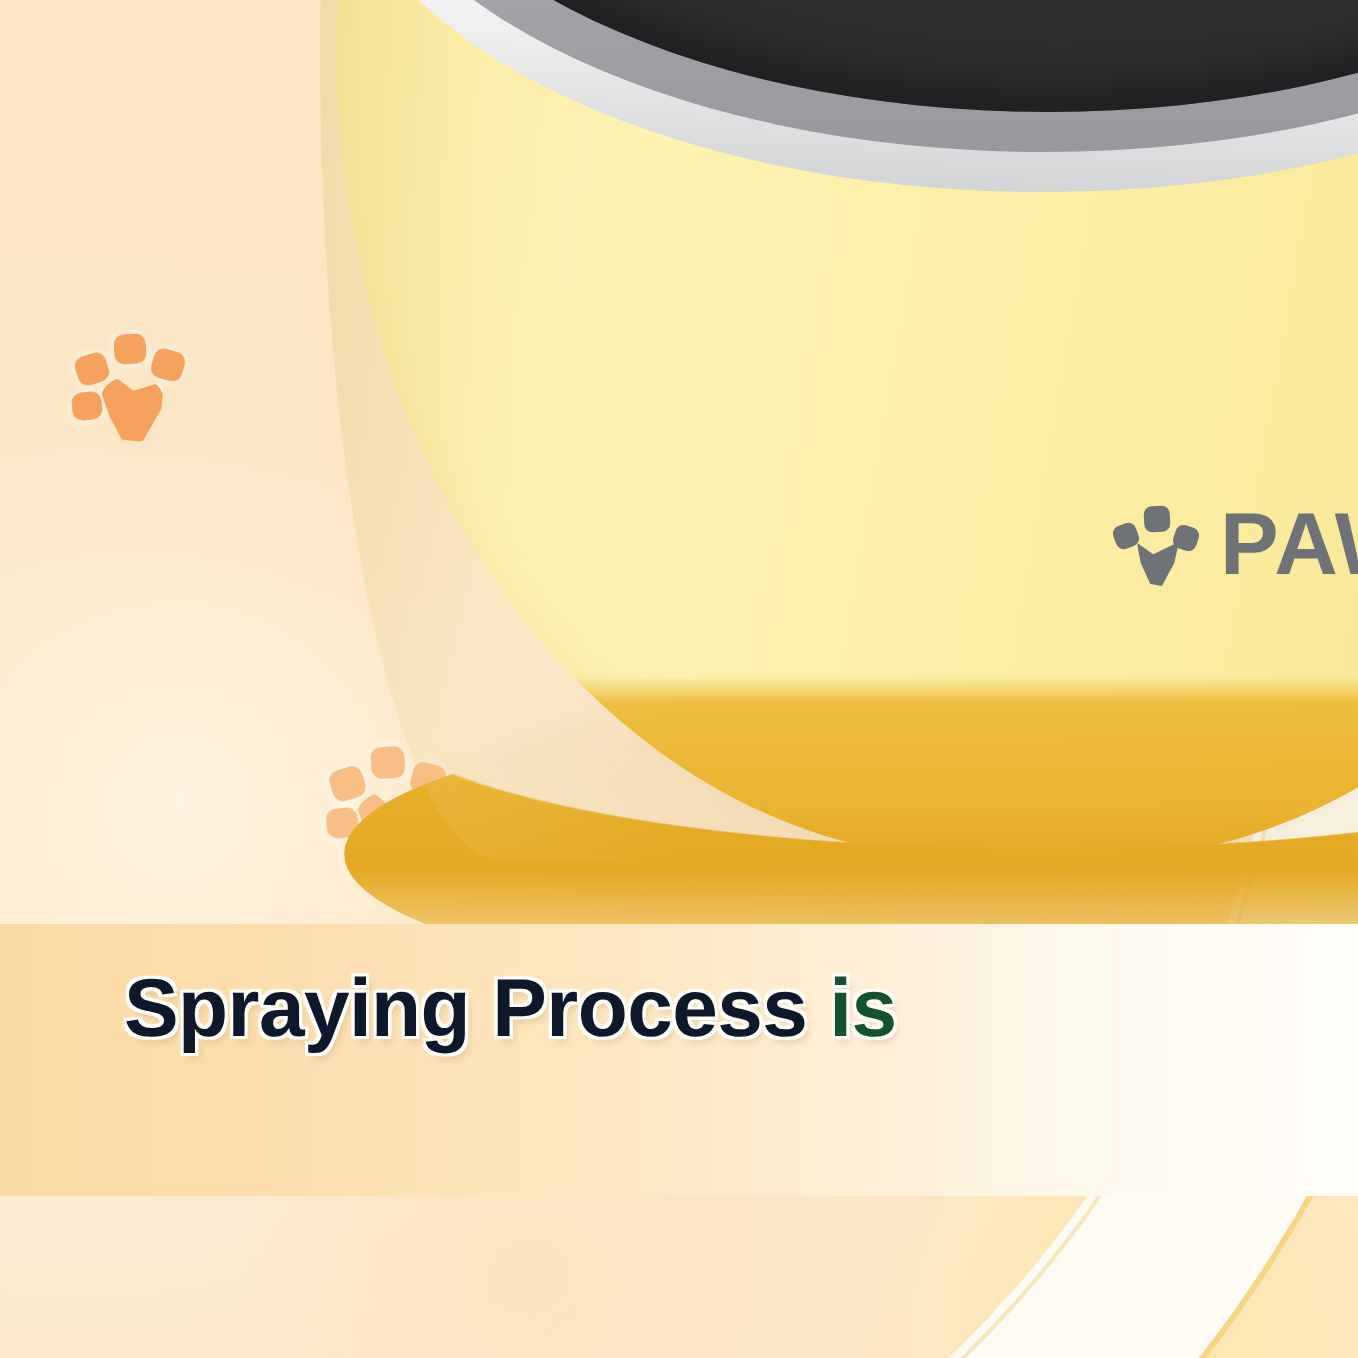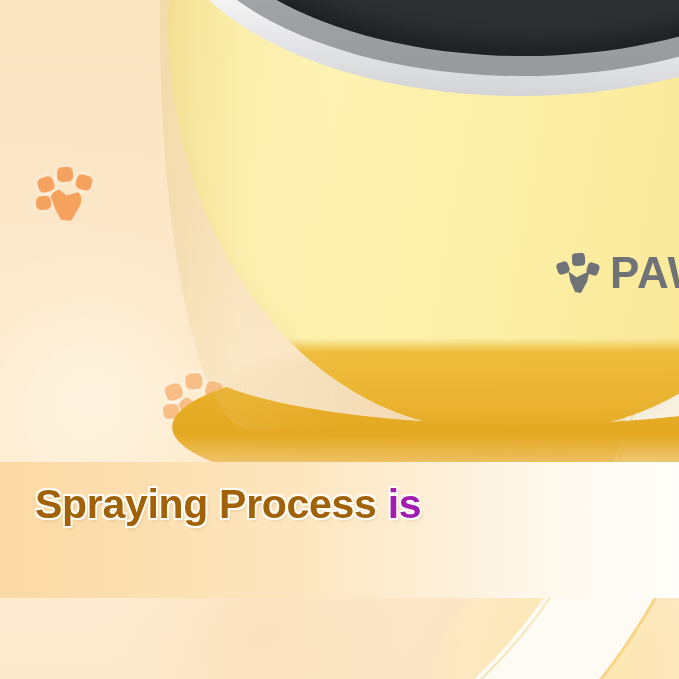--- a/index.html
+++ b/index.html
@@ -299,28 +299,29 @@
   }
   .caption-line {
     font-family: "Liberation Sans", sans-serif;
     font-weight: 700;
     font-size: 41px;
     line-height: 52px;
     letter-spacing: -0.3px;
     white-space: nowrap;
   }
   .c-dark {
-    color: #a16207;
+    color: #0f172a;
     text-shadow:
       -1.6px -1.6px 0 #fffdf7,  1.6px -1.6px 0 #fffdf7,
       -1.6px  1.6px 0 #fffdf7,  1.6px  1.6px 0 #fffdf7,
        0 0 3px #fffdf7, 2px 3px 3px rgba(150,110,60,.22);
+    margin-left: 27px;
   }
   .c-red {
-    color: #a21caf;
+    color: #14532d;
     text-shadow:
       -1.6px -1.6px 0 #fffdf7,  1.6px -1.6px 0 #fffdf7,
       -1.6px  1.6px 0 #fffdf7,  1.6px  1.6px 0 #fffdf7,
        0 0 3px #fffdf7, 2px 3px 3px rgba(190,90,90,.20);
   }
 
   
   .hairline {
     position: absolute;
     left: 150px;

